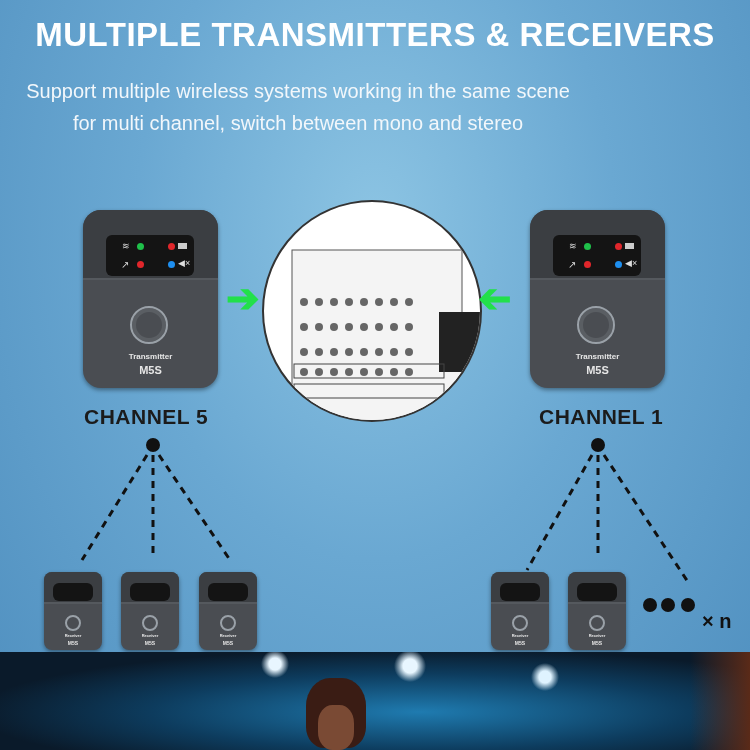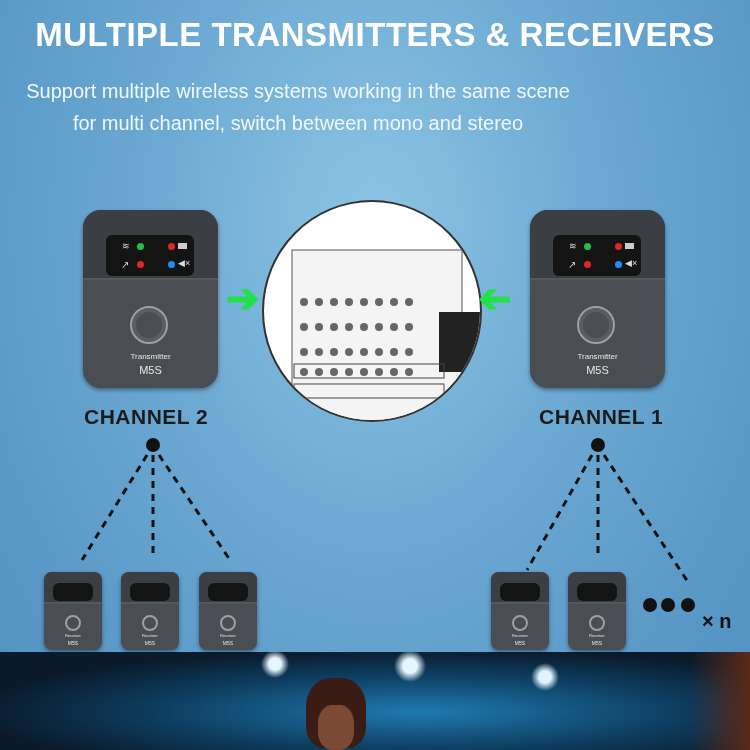--- a/index.html
+++ b/index.html
@@ -7,21 +7,21 @@
 body{position:relative;font-family:"Liberation Sans",sans-serif;
 background:radial-gradient(ellipse at 50% 30%,#8cc4e3 0%,#6aa8d2 45%,#4f8fbf 100%);}
 .title{position:absolute;top:16px;left:0;width:750px;text-align:center;color:#fff;font-weight:bold;font-size:33px;letter-spacing:0.5px}
 .sub{position:absolute;left:0;width:596px;text-align:center;color:#f2f7fb;font-size:20px}
 .sub1{top:80px}.sub2{top:112px}
 .device{position:absolute;background:#4a4d52;border-radius:16px;box-shadow:0 2px 4px rgba(0,0,0,.4);overflow:hidden}
 .device .top{position:absolute;left:0;top:0;right:0;background:#3b3e42;border-bottom:2px solid #55595e}
 .panel{position:absolute;background:#141414;border-radius:6px}
 .led{position:absolute;border-radius:50%}
 .logo{position:absolute;border-radius:50%;border:2px solid #9aa1a8}
-.dlabel{position:absolute;left:0;right:0;text-align:center;color:#e6e6e6;font-weight:normal}
+.dlabel{position:absolute;left:0;right:0;text-align:center;color:#e6e6e6;font-weight:bold}
 .chan{position:absolute;font-weight:bold;font-size:21px;color:#1b1b1b;letter-spacing:.5px}
 .dot{position:absolute;width:14px;height:14px;border-radius:50%;background:#111}
 .mixer{position:absolute;left:262px;top:200px;width:220px;height:222px;border-radius:50%;background:#fff;border:2px solid #333;overflow:hidden}
 .arrow{position:absolute;color:#22e04a;font-size:40px;font-weight:bold;line-height:40px}
 .stage{position:absolute;left:0;top:652px;width:750px;height:98px;
 background:radial-gradient(circle at 275px 12px,#e8f6ff 0 6px,transparent 14px),
 radial-gradient(circle at 410px 14px,#e8f6ff 0 7px,transparent 16px),
 radial-gradient(circle at 545px 25px,#dff3ff 0 6px,transparent 14px),
 radial-gradient(ellipse at 420px 60px,#1f7bb0 0%,#0d3c5e 45%,#0a1a2a 75%),#081018}
 .stage .red{position:absolute;right:0;top:0;width:60px;height:98px;background:linear-gradient(90deg,transparent,#5a2a18)}
@@ -108,21 +108,21 @@
         <circle cx="130" cy="170" r="4"></circle>
         <circle cx="145" cy="170" r="4"></circle>
     </g>
     <rect x="30" y="162" width="150" height="14" fill="none" stroke="#444"></rect>
     <rect x="30" y="182" width="150" height="14" fill="none" stroke="#444"></rect>
   </svg>
 </div>
 <div class="arrow" style="left:226px;top:278px">➔</div>
 <div class="arrow" style="left:478px;top:278px;transform:scaleX(-1)">➔</div>
 
-<div class="chan" style="left:84px;top:405px">CHANNEL 2</div>
+<div class="chan" style="left:84px;top:405px">CHANNEL 5</div>
 <div class="chan" style="left:539px;top:405px">CHANNEL 1</div>
 <div class="dot" style="left:146px;top:438px"></div>
 <div class="dot" style="left:591px;top:438px"></div>
 
 <svg style="position:absolute;left:0;top:0" width="750" height="650">
   <g stroke="#111" stroke-width="3" stroke-dasharray="7,6" fill="none">
     <line x1="147" y1="455" x2="82" y2="560"></line>
     <line x1="153" y1="455" x2="153" y2="558"></line>
     <line x1="159" y1="455" x2="230" y2="560"></line>
     <line x1="592" y1="455" x2="527" y2="570"></line>

